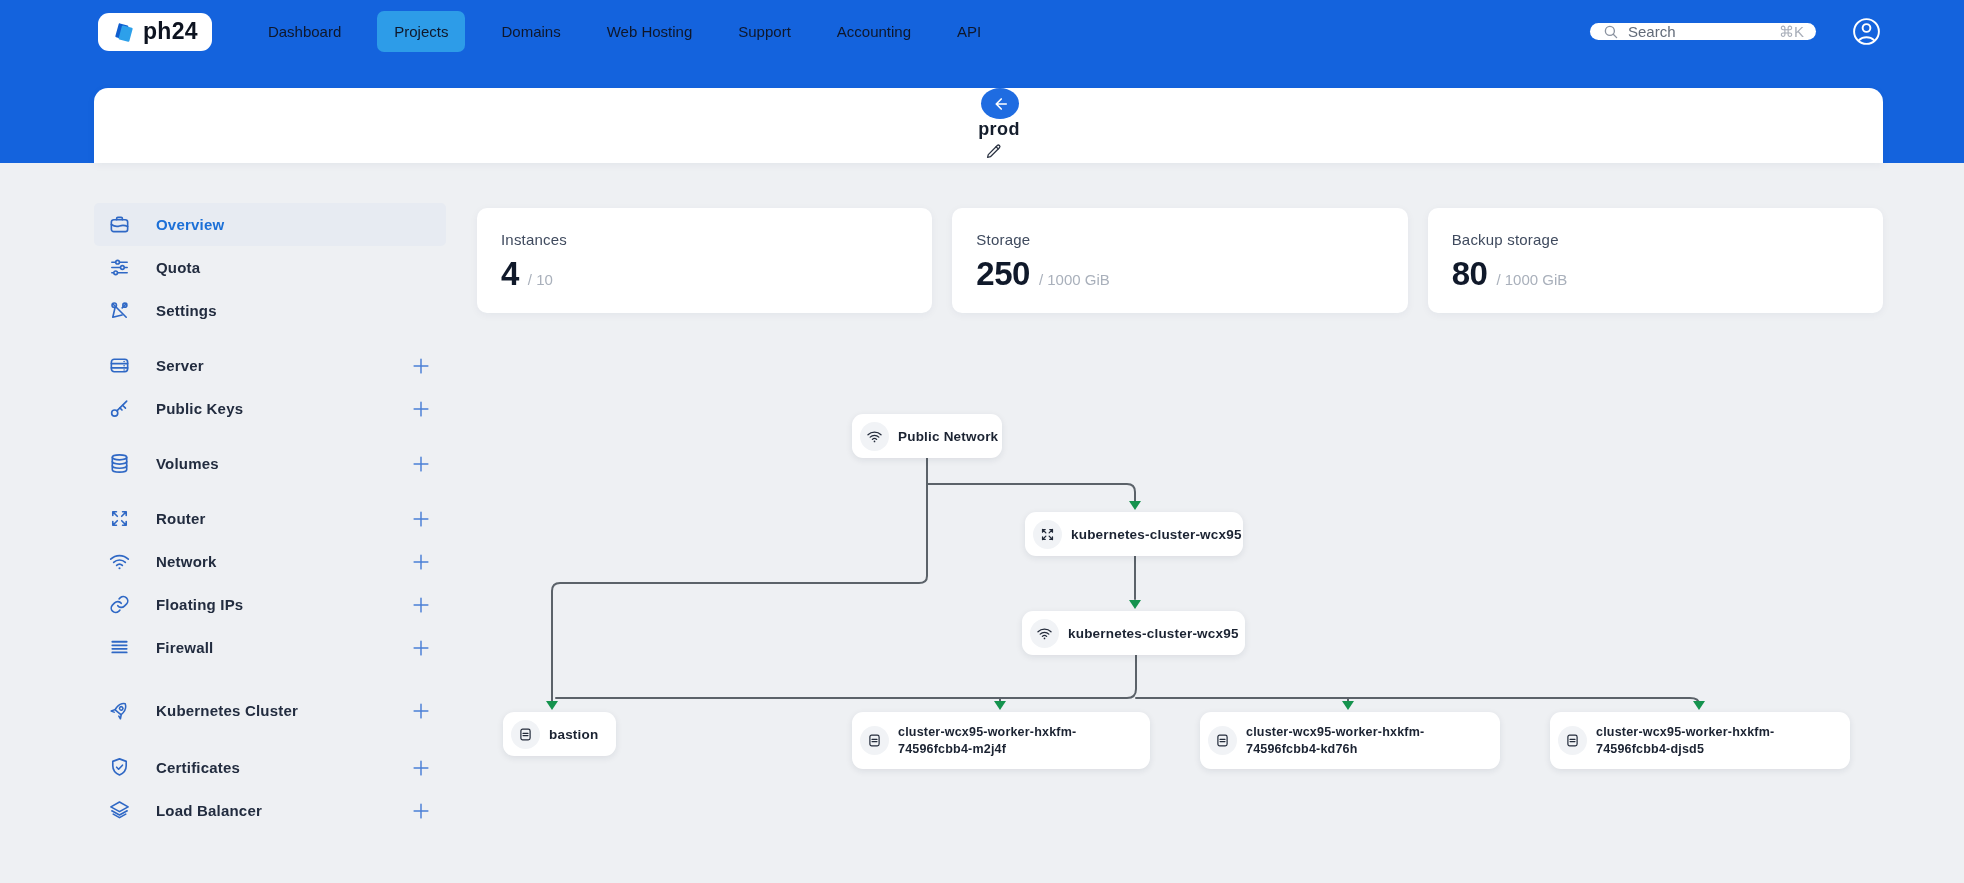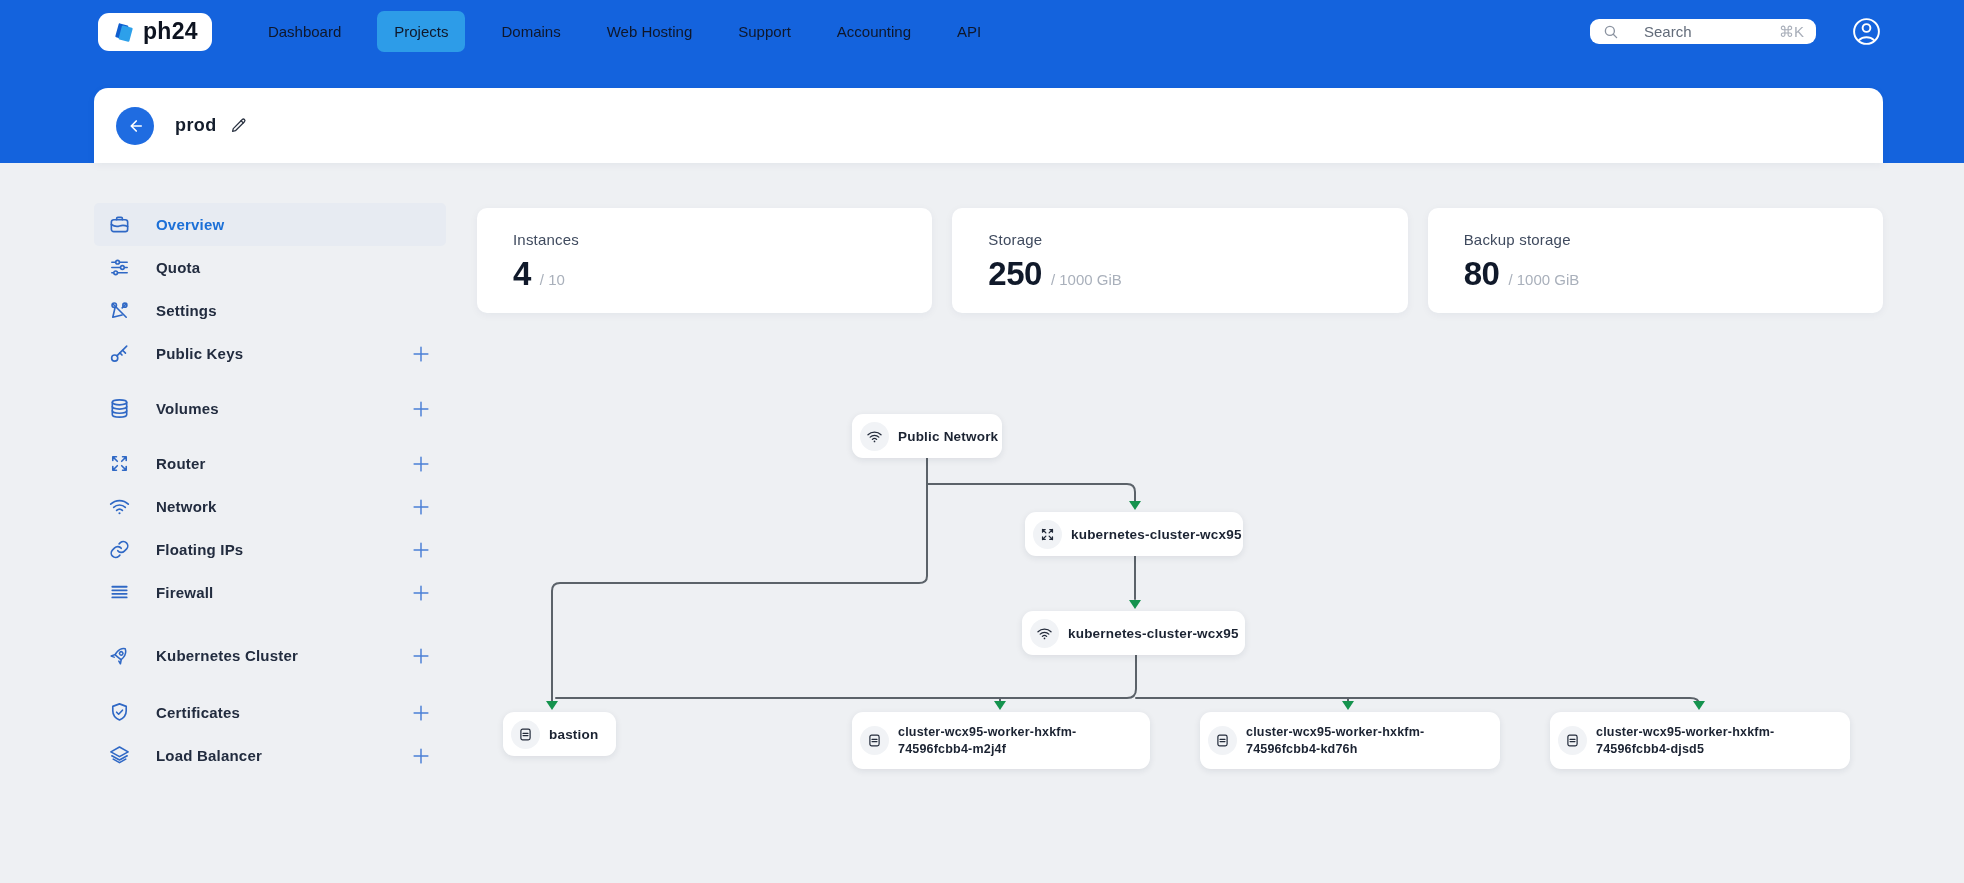--- a/index.html
+++ b/index.html
@@ -12,33 +12,33 @@
 
   .topbar { position:absolute; left:0; top:0; width:1964px; height:63px;
             display:flex; align-items:center; }
   .logo-pill { margin-left:98px; height:38px; padding:0 14px 0 13px; background:#fff;
                border-radius:11px; display:flex; align-items:center; gap:6px; cursor:pointer; }
   .logo-text { font-size:23px; font-weight:700; color:#0d1320; letter-spacing:.3px; }
   .nav { display:flex; align-items:center; gap:26px; margin-left:46px; }
   .nav-link { color:#0f172a; font-size:15px; font-weight:500; padding:8px 10px; border-radius:7px;
               cursor:pointer; white-space:nowrap; }
   .nav-link.active { background:#2d9ce8; padding:12px 17px; }
-  .search-pill { margin-left:auto; width:226px; height:25px; background:#fff; border-radius:9px;
-                 display:flex; align-items:center; padding:0 12px; gap:24px; }
+  .search-pill { margin-left:auto; width:226px; height:17px; background:#fff; border-radius:9px;
+                 display:flex; align-items:center; padding:0 12px; gap:8px; }
   .search-pill input { border:none; outline:none; flex:1; min-width:0; font-size:15px;
                        color:#303a4a; font-family:"Liberation Sans",sans-serif; background:transparent; }
   .search-pill input::placeholder { color:#626b79; }
   .kbd-hint { color:#a8aeb9; font-size:15px; white-space:nowrap; }
   .avatar { margin-left:35px; margin-right:82px; width:31px; height:31px; cursor:pointer; }
 
   
   .header-card { position:absolute; left:94px; top:88px; width:1789px; height:75px;
                  background:#fff; border-radius:14px 14px 0 0;
                  box-shadow:0 2px 8px rgba(20,35,70,.05);
-                 display:flex; align-items:center; }
+                 display:flex; align-items:center;flex-direction:column; }
   .back-btn { width:38px; height:38px; border-radius:50%; background:#1f6ce1; border:none;
               margin-left:22px; display:flex; align-items:center; justify-content:center; cursor:pointer; }
   .proj-title { margin-left:21px; font-size:18px; font-weight:700; color:#141d2c; letter-spacing:.4px; }
   .edit-btn { margin-left:10px; background:none; border:none; cursor:pointer; padding:2px; }
 
   
   .sidebar { position:absolute; left:94px; top:203px; width:352px; }
   .side-item { height:43px; display:flex; align-items:center; padding:0 18px 0 14px;
                border-radius:5px; cursor:pointer; position:relative; }
   .side-item.gap { margin-top:12px; }
@@ -48,21 +48,21 @@
   .side-item .s-label { margin-left:25px; font-size:15px; font-weight:700; color:#222c3f;
                         letter-spacing:.2px; }
   .side-item.active { background:linear-gradient(90deg,#e5e9f1,#ecef f3); background:#e7ebf2; }
   .side-item.active .s-label { color:#1b6fd7; }
   .add-btn { position:absolute; right:14px; top:50%; transform:translateY(-50%);
              width:22px; height:22px; background:none; border:none; cursor:pointer; color:#4a7fd6; padding:0; }
 
   
   .stats { position:absolute; left:477px; top:208px; width:1406px; display:flex; gap:20px; }
   .stat-card { flex:1; height:105px; background:#fff; border-radius:10px;
-               box-shadow:0 2px 8px rgba(20,35,70,.05); padding:23px 24px 0 36px; }
+               box-shadow:0 2px 8px rgba(20,35,70,.05); padding:23px 24px 0 24px; }
   .stat-label { font-size:15px; color:#3f4a5e; font-weight:500; letter-spacing:.2px; }
   .stat-line { display:flex; align-items:baseline; gap:9px; margin-top:7px; }
   .stat-value { font-size:33px; font-weight:800; color:#10192a; letter-spacing:-.5px; }
   .stat-limit { font-size:15px; color:#a9b0bb; font-weight:500; }
 
   
   .diagram { position:absolute; left:0; top:0; width:1964px; height:883px; pointer-events:none; }
   .edges { position:absolute; left:0; top:0; }
   .node { position:absolute; background:#fff; border-radius:11px;
           box-shadow:0 2px 7px rgba(22,32,55,.09);
@@ -166,20 +166,35 @@
         <path d="M7.3 9.3L5 19l9.7-2.3"></path>
         <path d="M5.2 5.2L19 19"></path>
         <path d="M14.8 9.2l4.4-4.4"></path>
         <circle cx="6.5" cy="6.5" r="2.3"></circle>
         <circle cx="17.6" cy="6.4" r="2.1"></circle>
       </svg>
     </span>
     <span class="s-label">Settings</span>
   </div>
 
+  <div class="side-item gap">
+    <span class="s-icon">
+      <svg viewBox="0 0 24 24" fill="none" stroke="currentColor" stroke-width="1.7" stroke-linecap="round" width="23" height="23">
+        <rect x="3.5" y="5.5" width="17" height="13" rx="3"></rect>
+        <path d="M3.5 10h17M3.5 14.5h17"></path>
+        <path d="M16.8 7.8h.01M16.8 12.2h.01M16.8 16.7h.01"></path>
+      </svg>
+    </span>
+    <span class="s-label">Server</span>
+    <button class="add-btn">
+      <svg viewBox="0 0 24 24" fill="none" stroke="currentColor" stroke-width="1.6" stroke-linecap="round" width="22" height="22">
+          <path d="M12 4.5v15M4.5 12h15"></path>
+        </svg>
+    </button>
+  </div>
 
   <div class="side-item">
     <span class="s-icon">
       <svg viewBox="0 0 24 24" fill="none" stroke="currentColor" stroke-width="1.7" stroke-linecap="round" stroke-linejoin="round" width="23" height="23">
         <circle cx="7" cy="16.8" r="3.2"></circle>
         <path d="M9.3 14.5L19.5 4.3"></path>
         <path d="M15.2 8.6l3 3M12.4 11.4l2.2 2.2"></path>
       </svg>
     </span>
     <span class="s-label">Public Keys</span>

